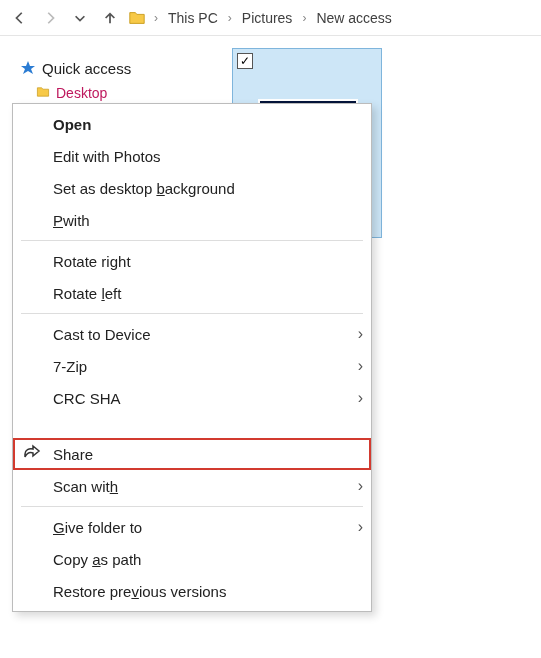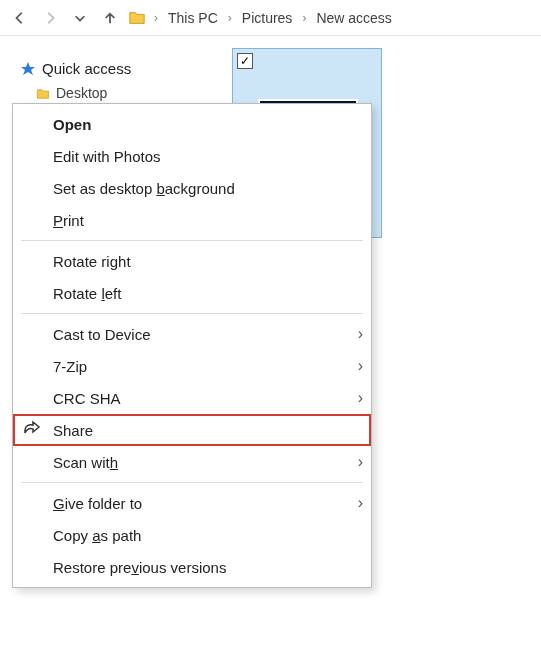--- a/index.html
+++ b/index.html
@@ -9,23 +9,23 @@
   .navbar { display: flex; align-items: center; height: 36px; padding: 0 8px; gap: 6px; border-bottom: 1px solid #e5e5e5; }
   .nav-btn { width: 24px; height: 24px; display: flex; align-items: center; justify-content: center; color: #555; cursor: default; }
   .nav-btn svg { width: 14px; height: 14px; }
   .nav-btn.disabled { color: #bbb; }
   .folder-icon { width: 18px; height: 18px; display:flex; align-items:center; justify-content:center; }
   .sep { color: #888; font-size: 12px; padding: 0 2px; }
   .crumb-part { color: #404040; font-size: 14px; padding: 0 2px; cursor: default; }
 
   
   .sidebar { position: absolute; left: 0; top: 36px; width: 220px; padding: 20px 12px; }
-  .side-item { display: flex; align-items: flex-end; gap: 6px; padding: 4px 8px; font-size: 15px; color: #222; }
+  .side-item { display: flex; align-items: flex-start; gap: 6px; padding: 4px 8px; font-size: 15px; color: #222; }
   .side-item.quick { font-weight: 400; }
-  .side-sub { padding-left: 24px; font-size: 14px; color: #404040; }
+  .side-sub { padding-left: 24px; font-size: 14px; color: #be185d; }
 
   
   .content { position: absolute; left: 220px; top: 36px; right: 0; bottom: 0; padding: 12px; }
   .thumb-wrap { position: relative; width: 150px; height: 190px; background: #cde6f7; border: 1px solid #7fb5dc; }
   .thumb-check { position: absolute; top: 4px; left: 4px; width: 16px; height: 16px; background:#fff; border:1px solid #555; display:flex; align-items:center; justify-content:center; font-size:12px; }
   .thumb-inner { position:absolute; top:50px; left:25px; width:100px; height:80px; background:#04143a; border:2px solid #fff; }
 
   
   .context-menu {
     position: absolute;
@@ -44,21 +44,21 @@
     font-size: 15px;
     color: #222;
     position: relative;
     cursor: default;
   }
   .menu-item .arrow { margin-left: auto; color: #555; font-size: 16px; }
   .menu-item u { text-decoration: underline; }
   .menu-sep { height: 1px; background: #ddd; margin: 4px 8px; }
   .menu-item.bold { font-weight: 700; }
   .menu-item .lead-icon { position:absolute; left:8px; top:50%; transform:translateY(-50%); width:20px; height:20px; display:flex; align-items:center; justify-content:center; }
-  .menu-item.highlight { outline: 2px solid #d23a2f; outline-offset: -2px; }
+  .menu-item.highlight { outline: 2px solid #d23a2f; outline-offset: -2px; margin-top: 24px; }
 </style>
 </head>
 <body>
 
 <div class="navbar">
   <div class="nav-btn" title="Back">
     <svg viewBox="0 0 16 16">
         <path d="M10 2 L4 8 L10 14" fill="none" stroke="currentColor" stroke-width="2"></path>
       </svg>
   </div>
@@ -116,21 +116,21 @@
   <div class="menu-item bold">
       <span>Open</span>
     </div>
   <div class="menu-item">
       <span>Edit with Photos</span>
     </div>
   <div class="menu-item">
     <span><span>Set as desktop </span><u>b</u><span>ackground</span></span>
   </div>
   <div class="menu-item">
-    <span><u>P</u><span>rint</span></span>
+    <span><u>P</u><span>with</span></span>
   </div>
   <div class="menu-sep"></div>
   <div class="menu-item">
     <span><span>Rotate ri</span><u>g</u><span>ht</span></span>
   </div>
   <div class="menu-item">
     <span><span>Rotate </span><u>l</u><span>eft</span></span>
   </div>
   <div class="menu-sep"></div>
   <div class="menu-item">

